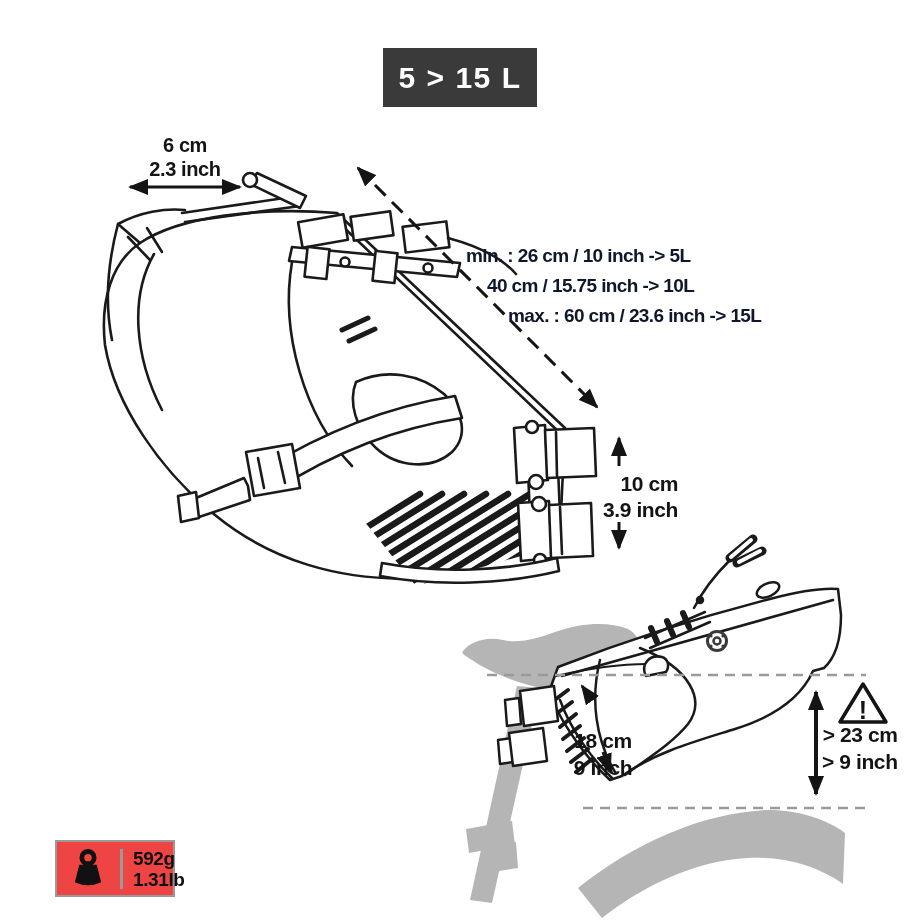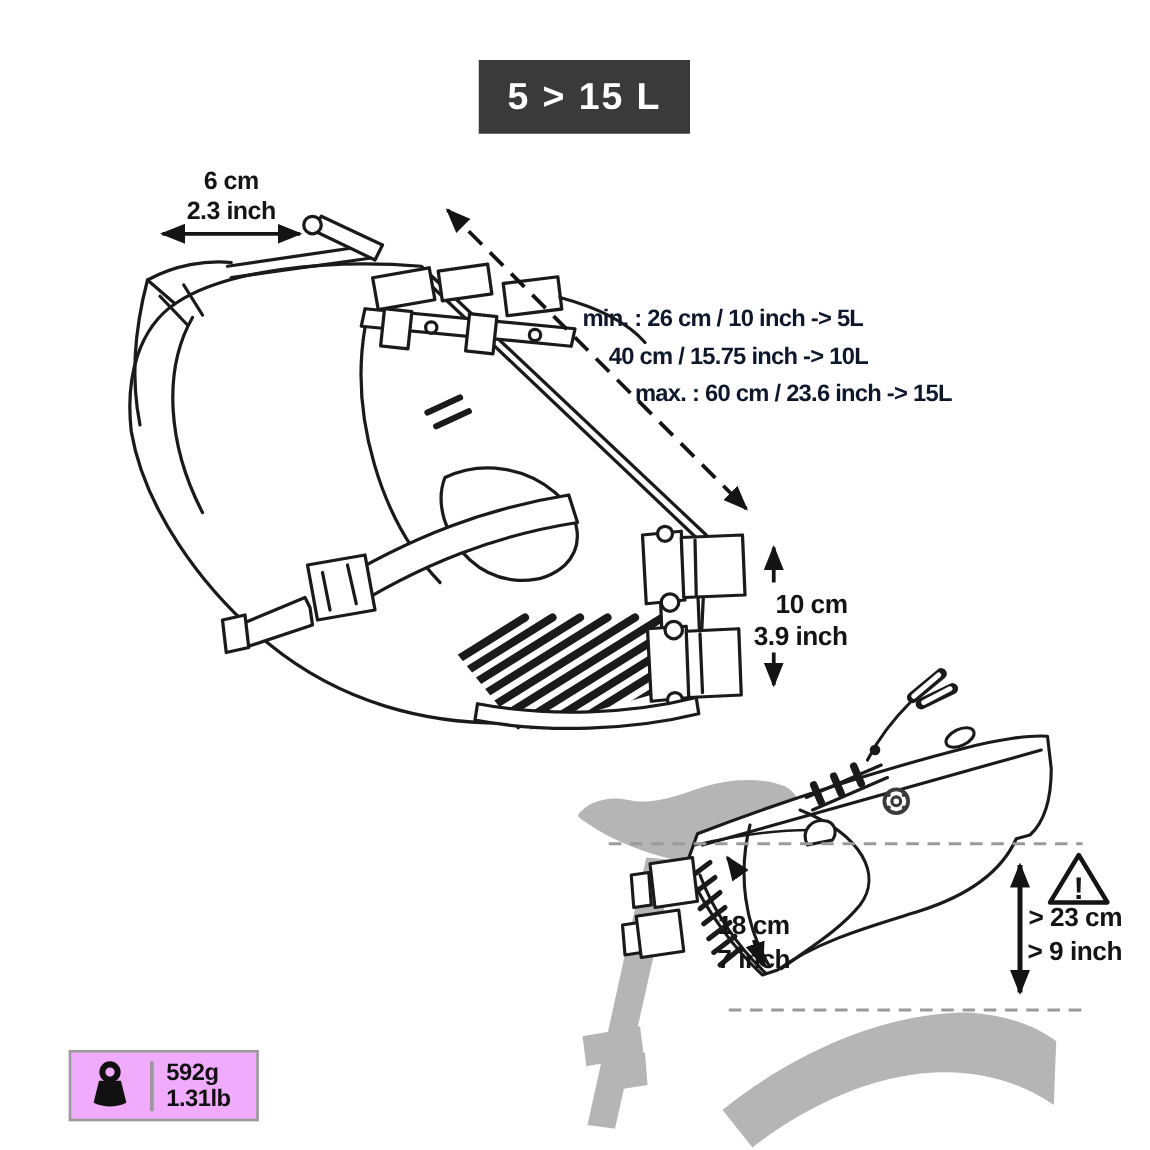--- a/index.html
+++ b/index.html
@@ -4,40 +4,40 @@
 <style>
   html,body{margin:0;padding:0;background:#fff;}
   .canvas{
     position:relative; width:920px; height:920px; overflow:hidden;
     background:#ffffff;
     font-family:"Liberation Sans", sans-serif;
     color:#111;
   }
   .art{position:absolute;left:0;top:0;}
   .badge{
-    position:absolute; left:383px; top:48px; width:169px; height:59px;
+    position:absolute; left:383px; top:48px; width:154px; height:59px;
     background:#3a3a3a; color:#fff;
     display:flex; align-items:center; justify-content:center;
     font-size:30px; font-weight:bold; letter-spacing:1.5px;
   }
   .dim{
     position:absolute; font-weight:bold; color:#141414;
     letter-spacing:-0.4px; white-space:nowrap;
   }
   .dim-width{left:105px; top:133px; width:160px; text-align:center; font-size:20px; line-height:24px;}
   .len{position:absolute; font-weight:bold; font-size:19px; letter-spacing:-0.6px; white-space:nowrap; color:#0f172a;}
   .len0{left:466px; top:245px;}
   .len1{left:487px; top:275px;}
   .len2{left:508px; top:305px;}
   .dim-height{left:580px; top:471px; width:98px; text-align:right; font-size:21px; line-height:26px;}
   .dim-sb{left:552px; top:699px; width:102px; text-align:center; font-size:21px; line-height:27px;margin-top:28px;}
   .dim-gc{left:822px; top:721px; text-align:right; font-size:21px; line-height:27px;}
   .weight-box{
-    position:absolute; left:55px; top:840px; width:152px; height:57px;
-    border:2px solid #9a9a9a; background:#f0abfc; box-sizing:border-box;
+    position:absolute; left:55px; top:840px; width:120px; height:57px;
+    border:2px solid #9a9a9a; background:#ef4444; box-sizing:border-box;
     display:flex; align-items:center;
   }
   .weight-box .kb{margin-left:11px; flex:0 0 auto;}
   .wdiv{width:3px; height:40px; background:#9a9a9a; margin-left:12px; flex:0 0 auto;}
   .wtxt{margin-left:10px; font-weight:bold; font-size:19px; line-height:21px; letter-spacing:-0.4px;}
 </style>
 </head>
 <body>
 
 <div class="canvas">
@@ -260,21 +260,21 @@
   <div class="len len1">40 cm / 15.75 inch -&gt; 10L</div>
   <div class="len len2">max. : 60 cm / 23.6 inch -&gt; 15L</div>
 
   <div class="dim dim-height">
     <div>10 cm</div>
     <div>3.9 inch</div>
   </div>
 
   <div class="dim dim-sb">
     <div>18 cm</div>
-    <div>7 inch</div>
+    <div>9 inch</div>
   </div>
 
   <div class="dim dim-gc">
     <div>&gt; 23 cm</div>
     <div>&gt; 9 inch</div>
   </div>
 
   <div class="weight-box">
     <svg class="kb" width="40" height="42" viewBox="0 0 44 48">
       <circle cx="22" cy="11" r="7" fill="none" stroke="#111" stroke-width="5.5"></circle>

